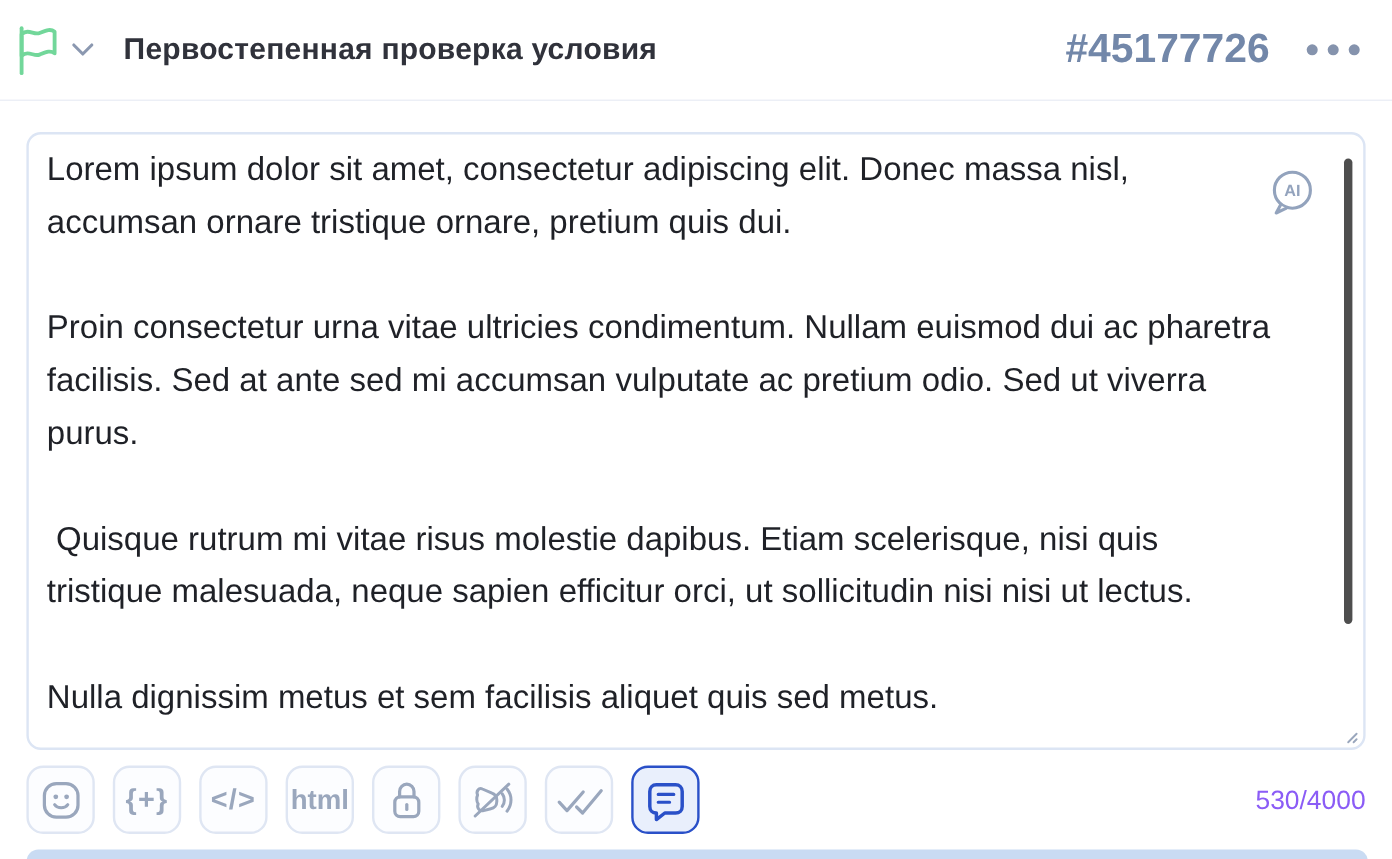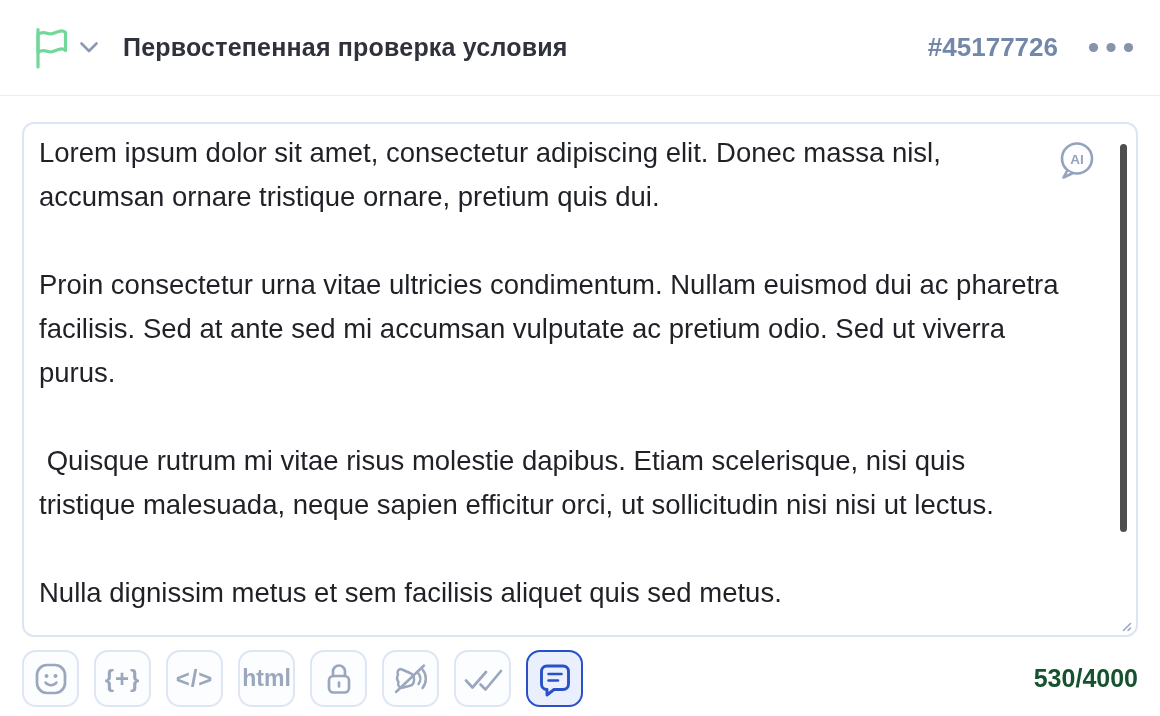--- a/index.html
+++ b/index.html
@@ -1,49 +1,49 @@
 <!DOCTYPE html>
 <html><head>
 <meta charset="utf-8">
 <style>
   * { margin:0; padding:0; box-sizing:border-box; }
   html,body { width:1160px; height:716px; overflow:hidden; background:#fff;
     font-family:"Liberation Sans","DejaVu Sans",sans-serif; }
 
   
-  .header { height:96px; display:flex; align-items:center; padding:0 26px 0 32px;
+  .header { height:84px; display:flex; align-items:center; padding:0 26px 0 12px;
     border-bottom:1px solid #e8ecf4; background:#fff; }
   .flag-btn { display:flex; align-items:center; gap:9px; cursor:pointer; }
   .title { font-size:25px; font-weight:700; color:#30323b; margin-left:24px; letter-spacing:.2px; }
   .hspacer { flex:1; }
-  .ticket-id { font-size:26px; font-weight:600; color:#7287a9; }
+  .ticket-id { font-size:34px; font-weight:600; color:#7287a9; }
   .more-btn { margin-left:30px; border:none; background:none; cursor:pointer; display:flex; align-items:center; }
 
   
   .editor-wrap { position:relative; margin:26px 22px 0 22px; height:515px;
     border:2px solid #dce5f4; border-radius:12px; background:#fff; }
   textarea.msg { width:100%; height:100%; border:none; outline:none; resize:none;
     border-radius:10px; overflow:hidden;
     font-family:"Liberation Sans","DejaVu Sans",sans-serif;
     font-size:27.5px; line-height:44px; color:#1f2127;
     padding:7px 70px 6px 15px; background:transparent; }
-  .ai-badge { position:absolute; top:15px; right:38px; width:42px; height:42px; cursor:pointer; }
+  .ai-badge { position:absolute; top:27px; right:38px; width:42px; height:42px; cursor:pointer; }
   .scroll-thumb { position:absolute; top:20px; right:9px; width:7px; height:388px;
     border-radius:4px; background:#4e4e4e; cursor:pointer; }
   .resize-grip { position:absolute; right:4px; bottom:3px; cursor:nwse-resize; }
 
   
   .toolbar-row { margin:13px 22px 0 22px; display:flex; align-items:center; gap:15px; }
   .tbtn { width:57px; height:57px; border:2px solid #dfe6f3; border-radius:14px;
     background:#fcfdff; display:flex; align-items:center; justify-content:center;
     cursor:pointer; color:#9aa7bd; }
   .tbtn .tlabel { font-size:24px; font-weight:600; color:#9aa7bd; letter-spacing:1px; }
   .tbtn .tlabel.small { font-size:23px; letter-spacing:0; }
   .tbtn.active { border-color:#2a50c8; background:#e9effc; }
-  .counter { margin-left:auto; font-size:25px; font-weight:700; color:#14532d; }
+  .counter { margin-left:auto; font-size:22px; font-weight:400; color:#8b5cf6; }
 
   
   .panel-edge { margin:13px 20px 0 22px; height:10px; border-radius:10px 10px 0 0; background:#c9dbf3; }
 
   svg { display:block; }
 </style>
 </head>
 <body>
 
 <div class="header">

